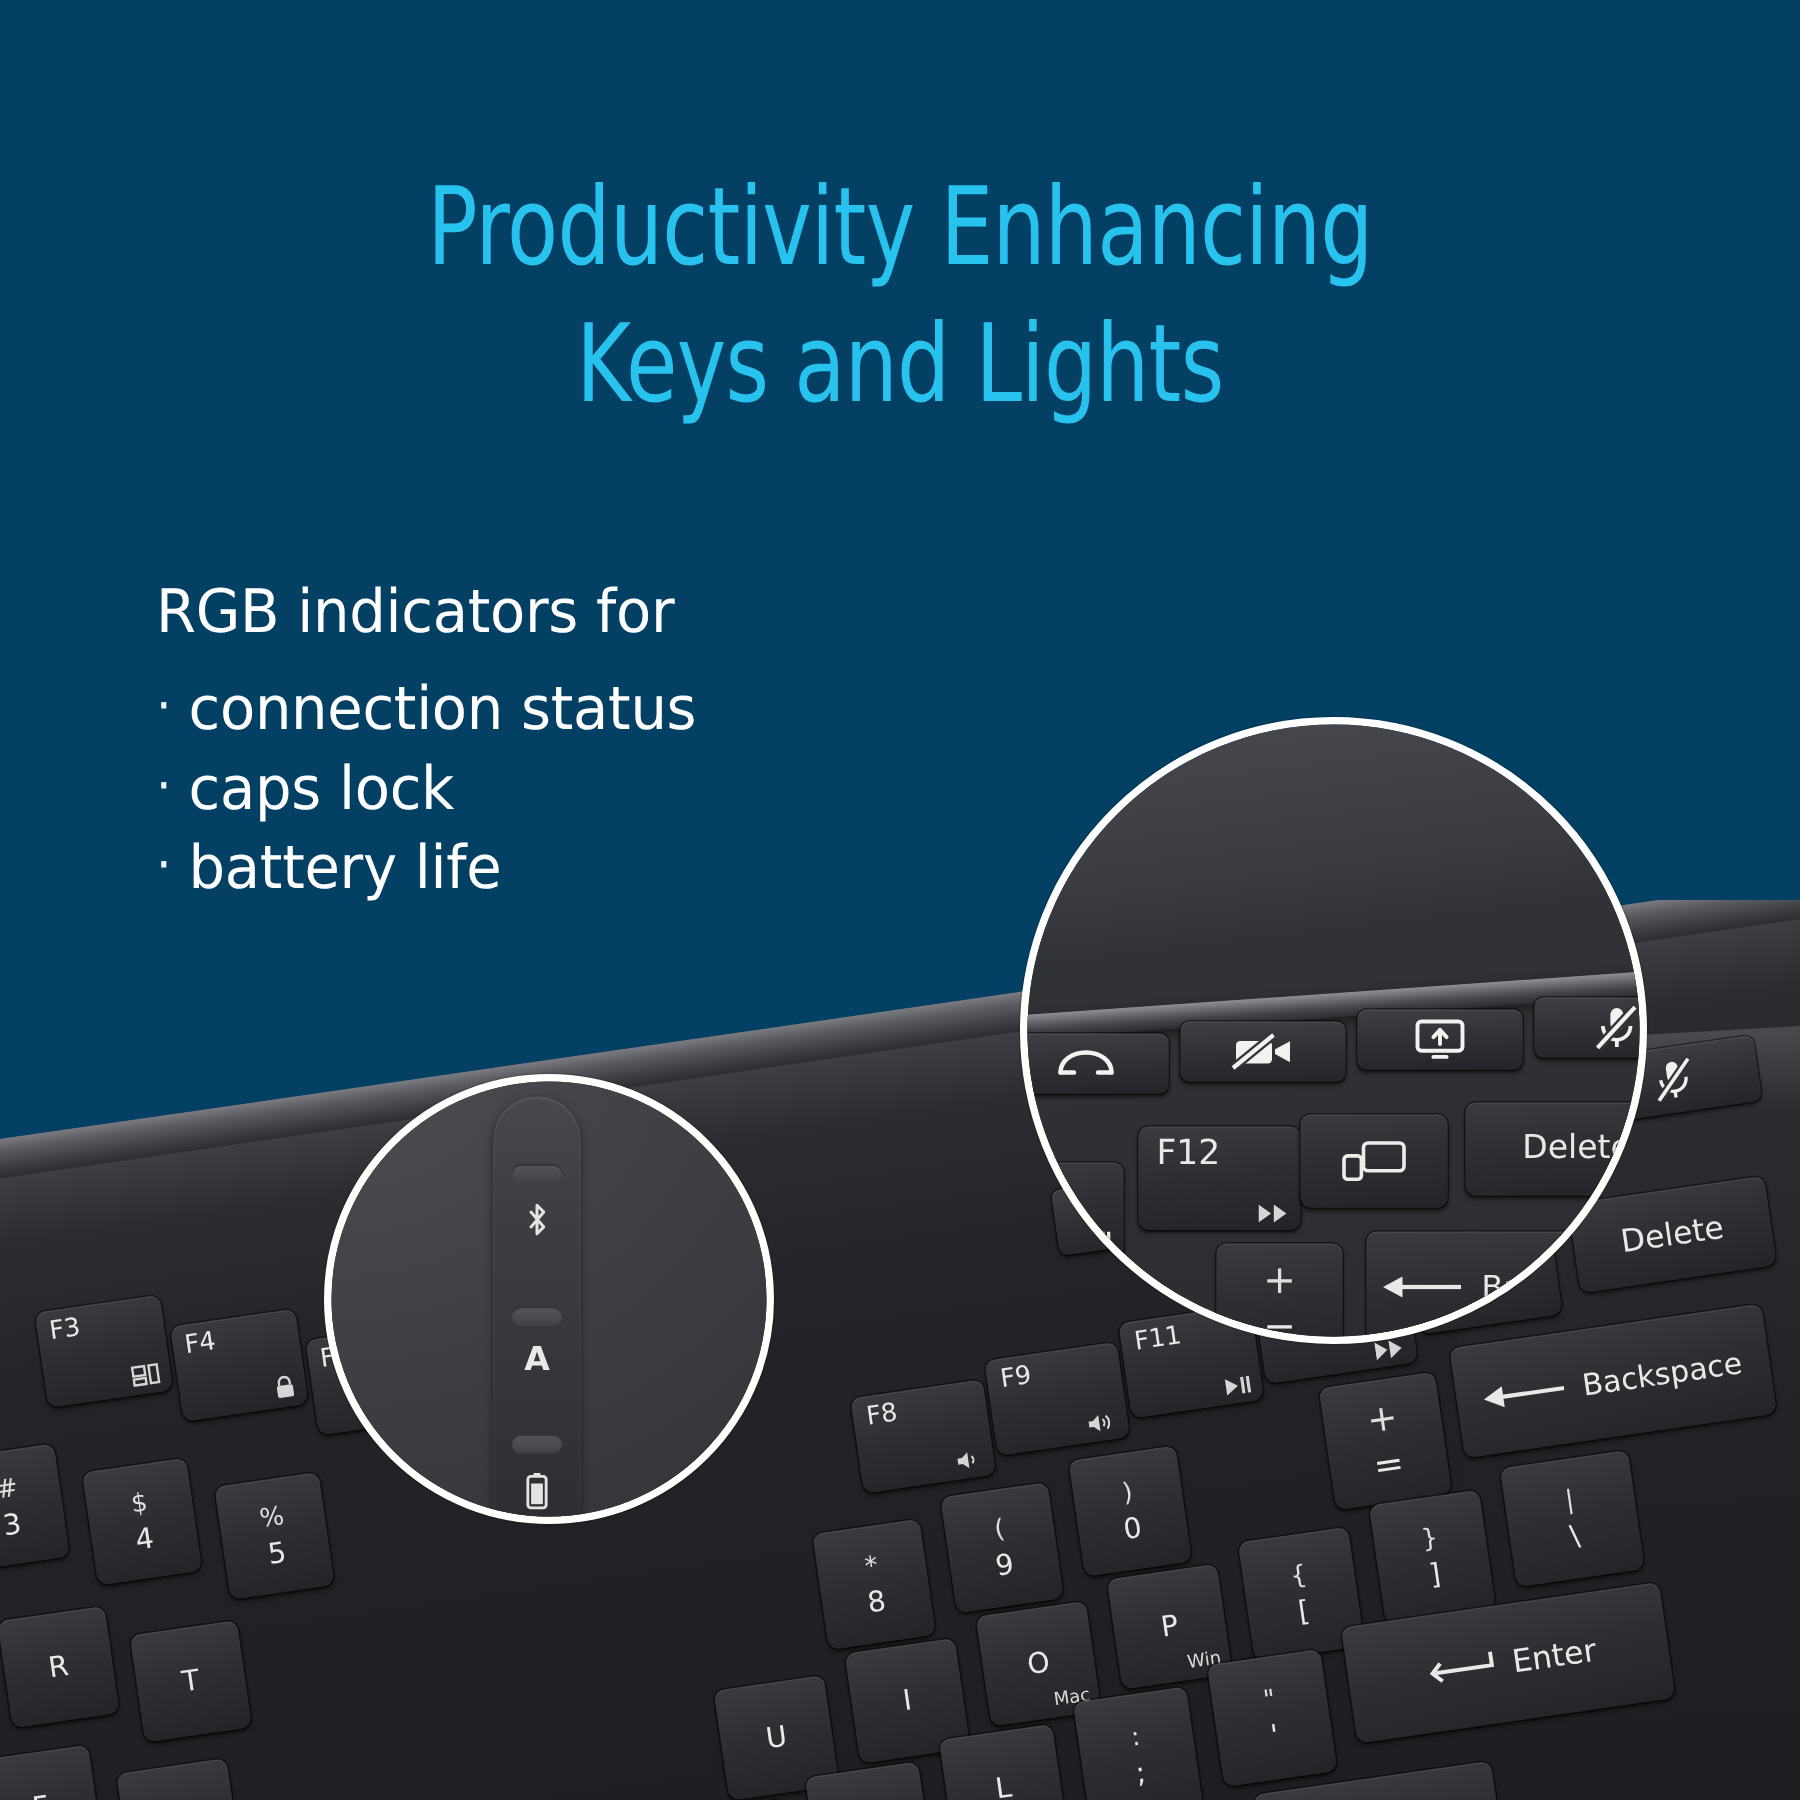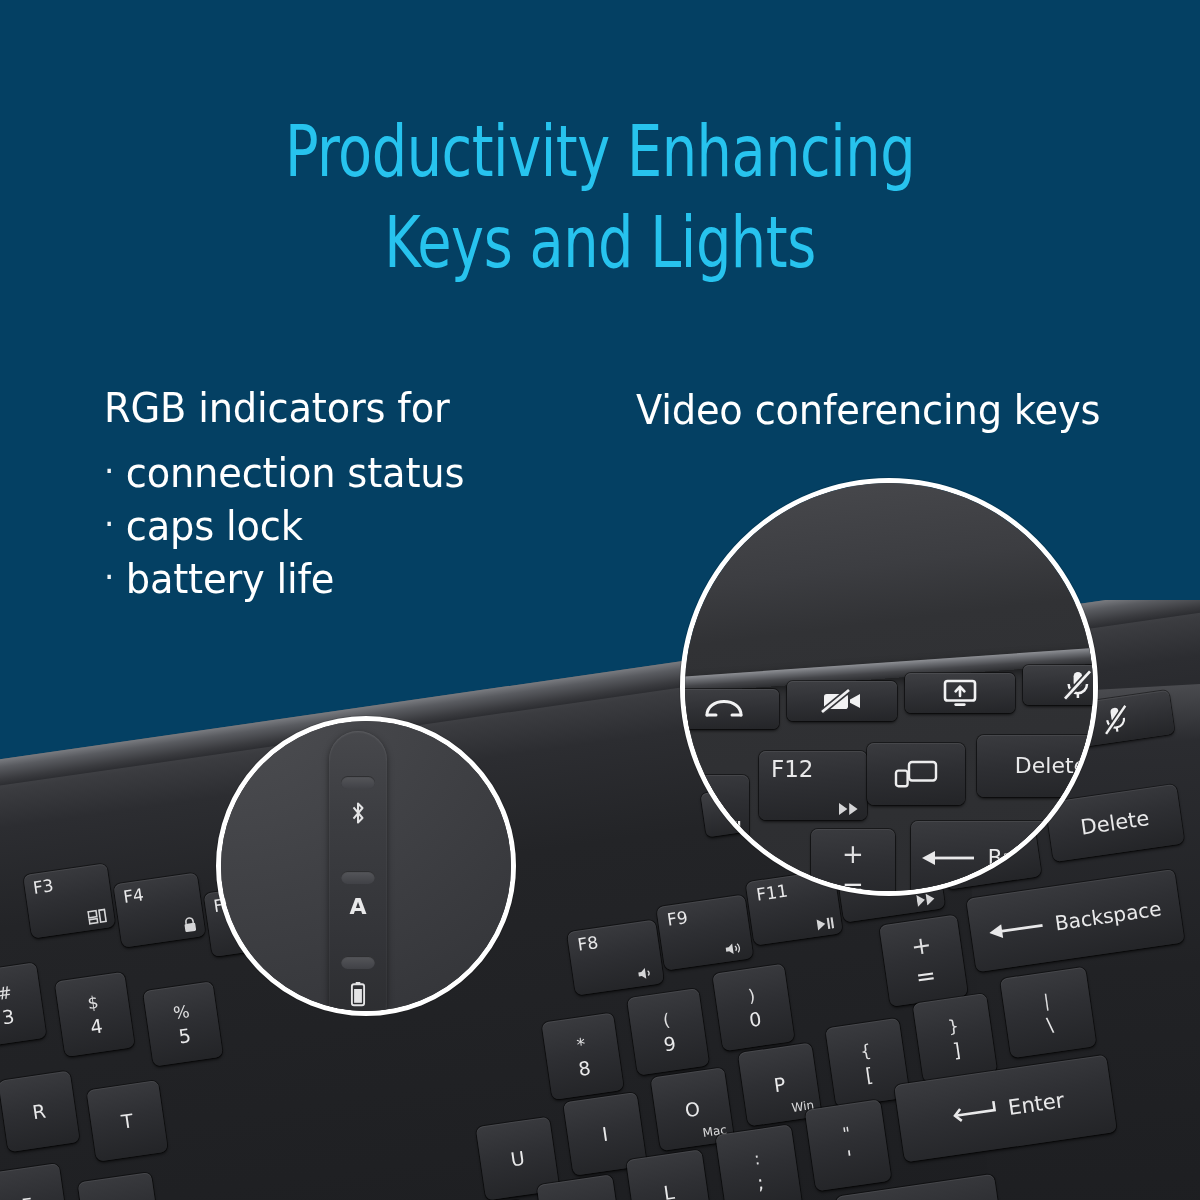--- a/index.html
+++ b/index.html
@@ -540,17 +540,14 @@
         <span class="dot">·</span>
         <span>caps lock</span>
       </div>
       <div class="bullet">
         <span class="dot">·</span>
         <span>battery life</span>
       </div>
     </div>
   </div>
 
-  <div class="col col-right">
-    <div class="sub-title">Video conferencing keys</div>
-  </div>
 
 </div>
 
 </body></html>

